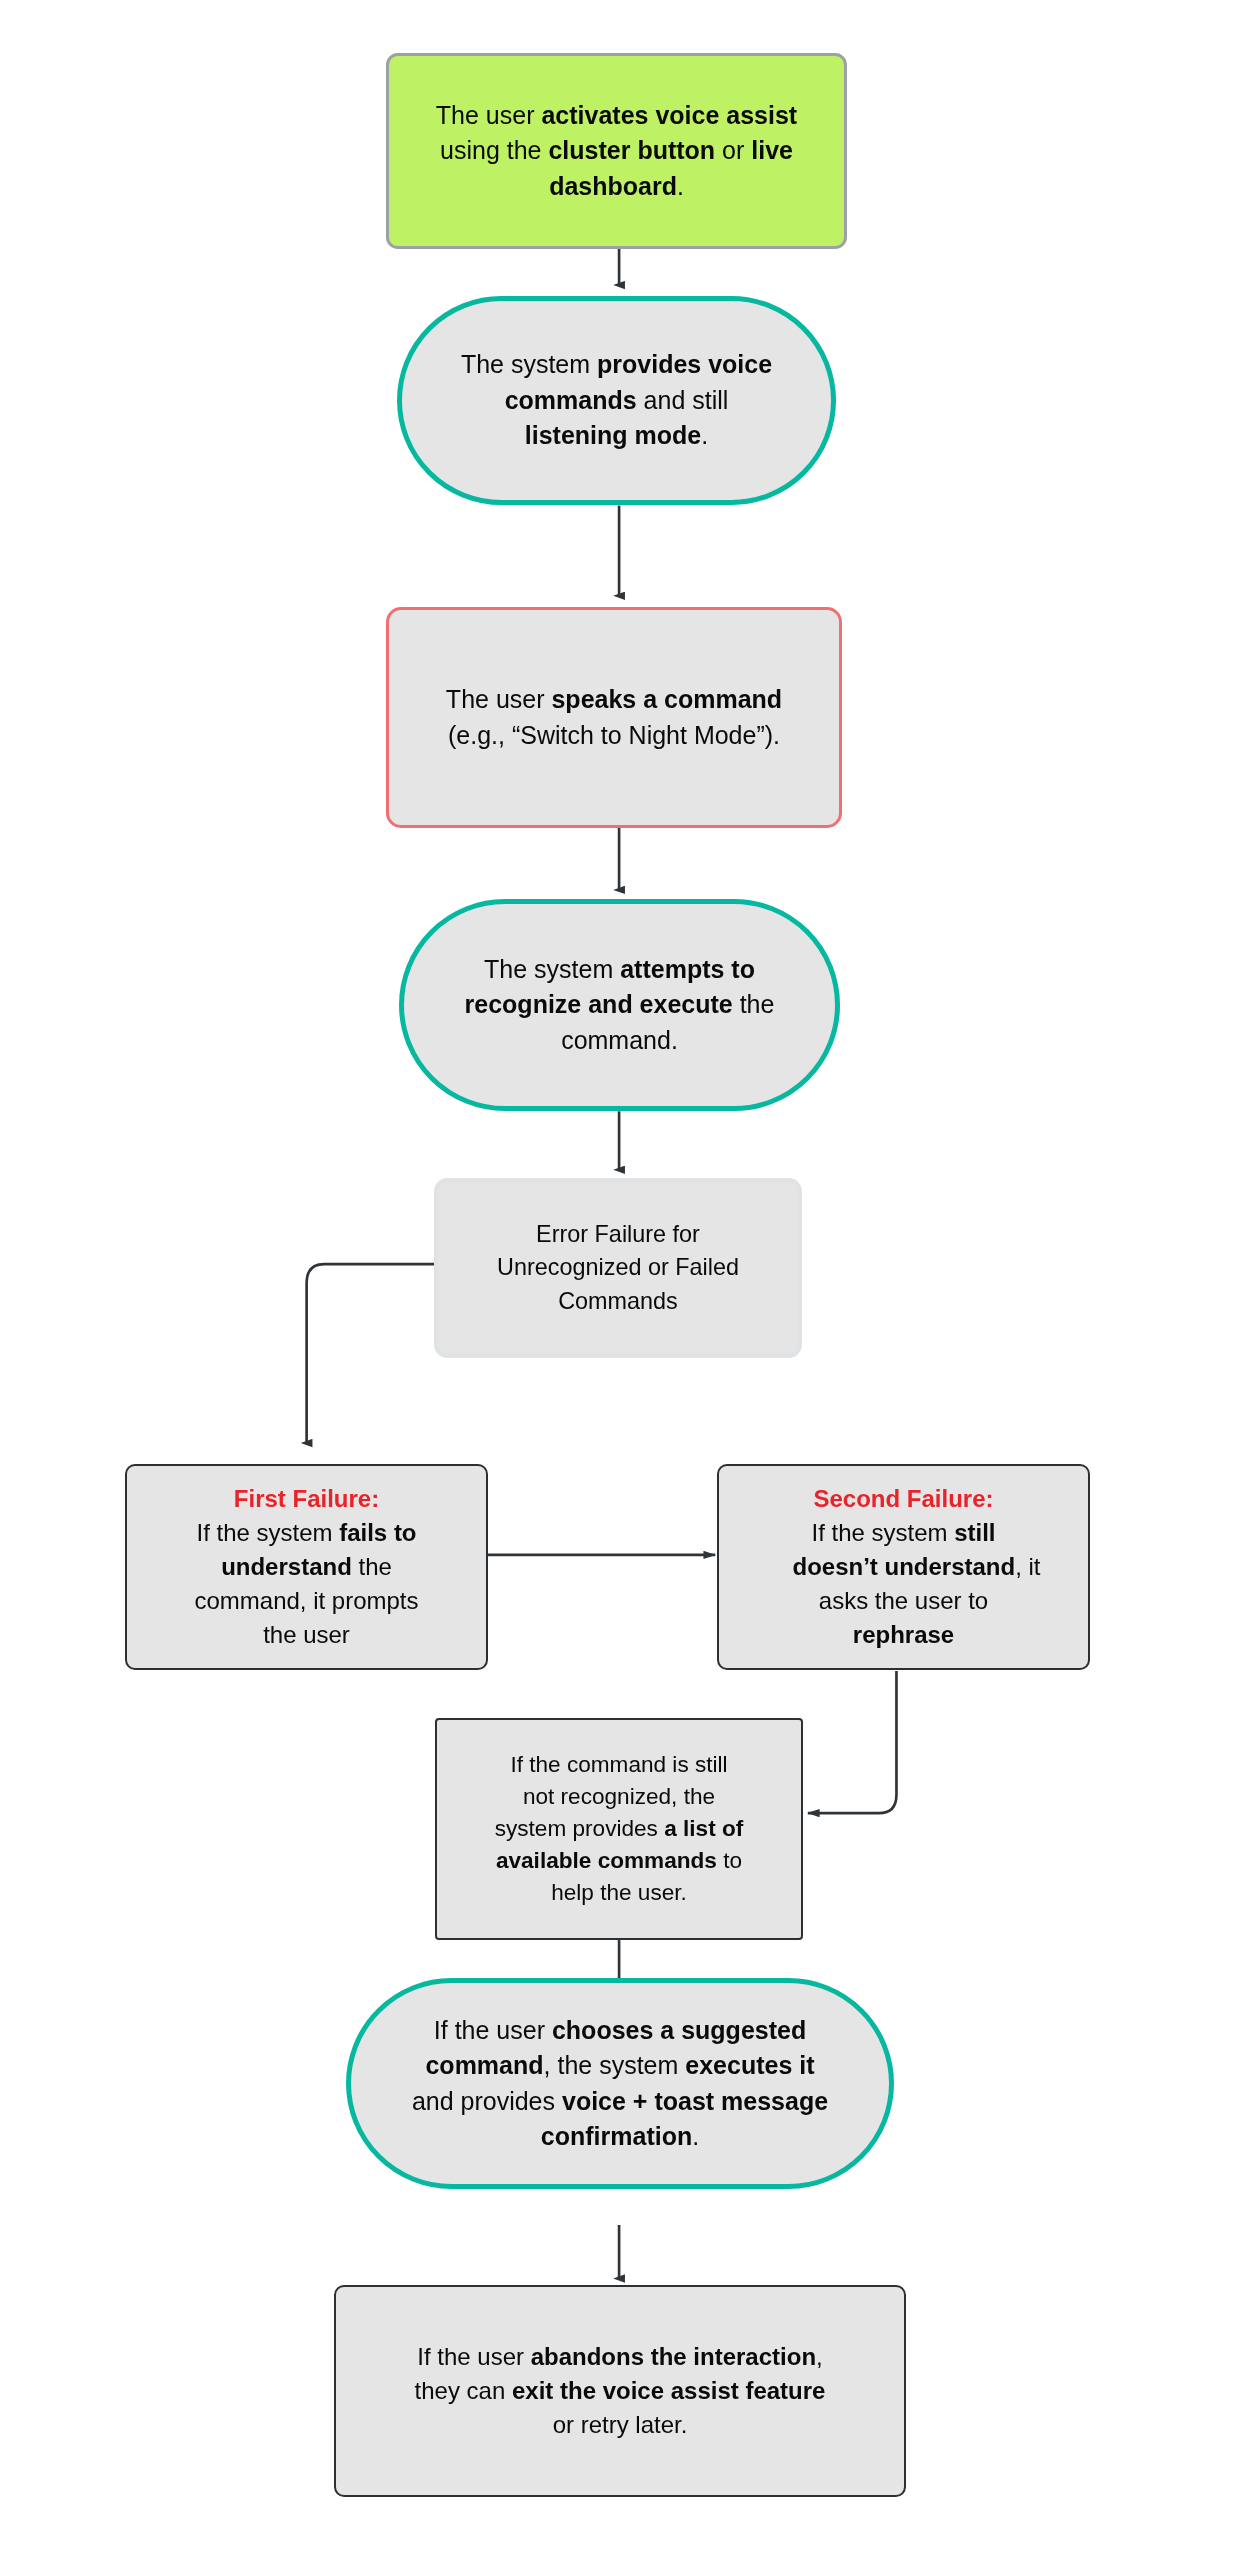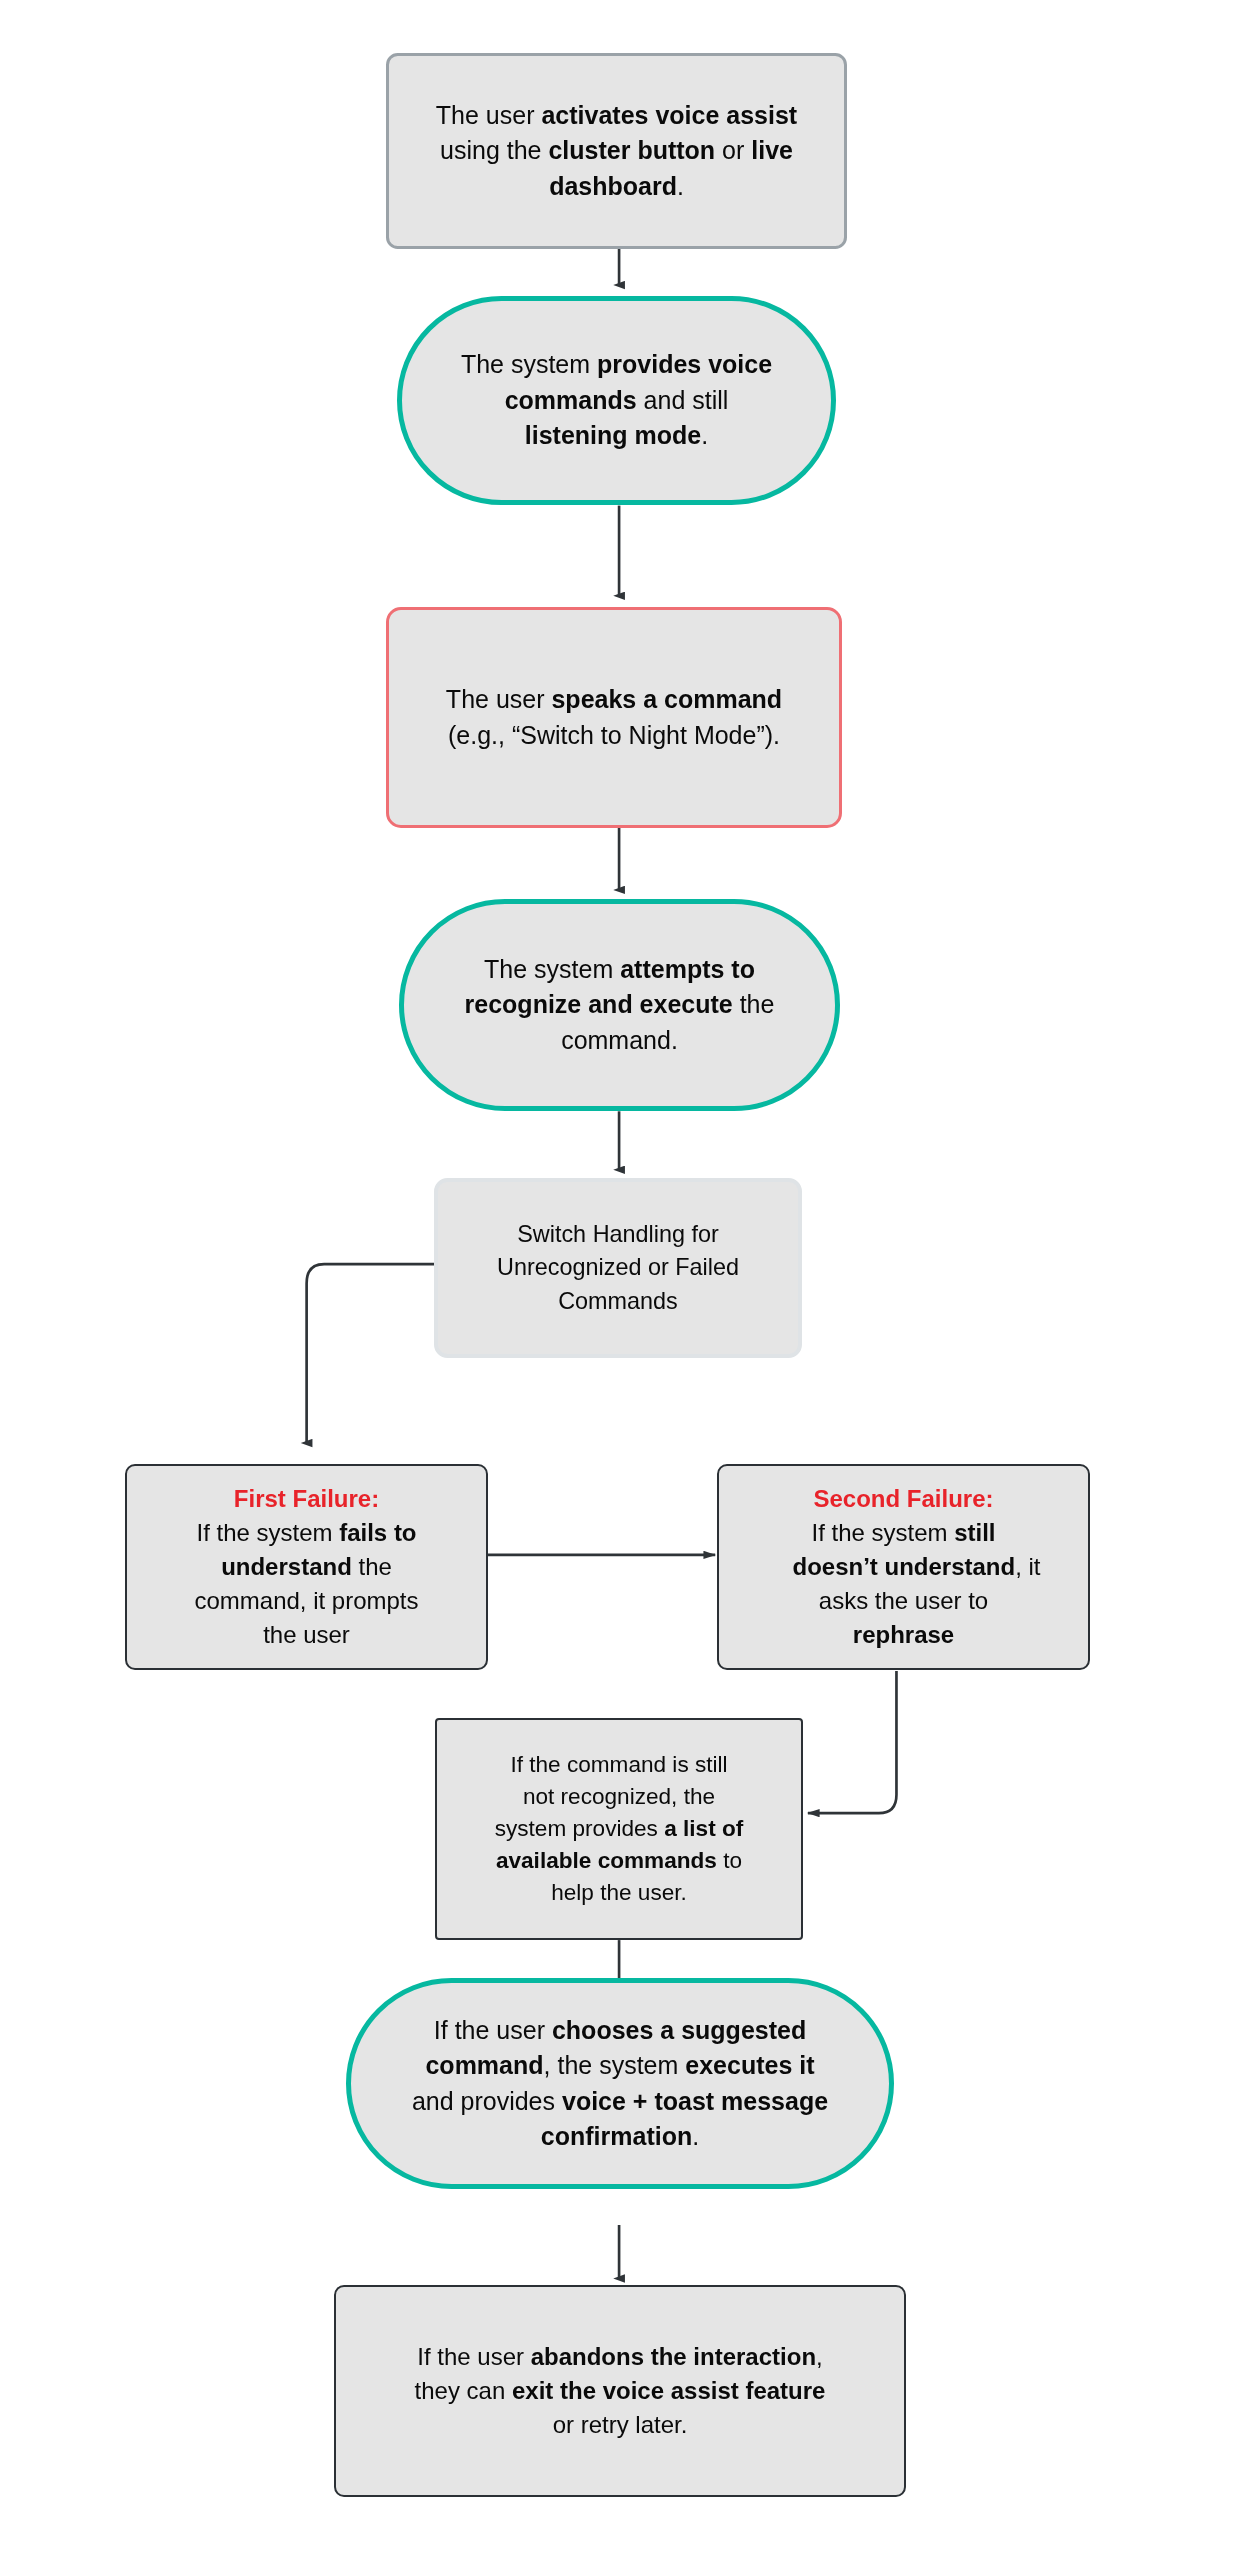--- a/index.html
+++ b/index.html
@@ -39,21 +39,21 @@
   }
   .node .txt {
     display: block;
     width: 100%;
     padding: 0 11.7px;
     box-sizing: border-box;
   }
 
   
   .n-start {
-    background: #e5e5e5;
+    background: #bef264;
     border: 3.3px solid #9aa2a8;
     border-radius: 11.7px;
     font-size: 25px;
   }
   .n-teal {
     border: 5.8px solid #06b8a0;
     border-radius: 835px;
     font-size: 25px;
   }
   .n-red {
@@ -121,21 +121,21 @@
 
   <div class="node n-red" style="left:386px; top:607px; width:456px; height:221px;">
     <span class="txt"><span>The user </span><span style="font-weight: bold;">speaks a command</span><br><span>(e.g., “Switch to Night Mode”).</span></span>
   </div>
 
   <div class="node n-teal" style="left:399px; top:899px; width:441px; height:212px;">
     <span class="txt"><span>The system </span><span style="font-weight: bold;">attempts to</span><br><span style="font-weight: bold;">recognize and execute</span><span> the</span><br><span>command.</span></span>
   </div>
 
   <div class="node n-soft" style="left:434px; top:1178px; width:368px; height:180px;">
-    <span class="txt"><span>Switch Handling for</span><br><span>Unrecognized or Failed</span><br><span>Commands</span></span>
+    <span class="txt"><span>Error Failure for</span><br><span>Unrecognized or Failed</span><br><span>Commands</span></span>
   </div>
 
   <div class="node n-plain" style="left:125px; top:1464px; width:363px; height:206px;">
     <span class="txt"><span class="hl-red">First Failure:</span><br><span>If the system </span><span style="font-weight: bold;">fails to</span><br><span style="font-weight: bold;">understand</span><span> the</span><br><span>command, it prompts</span><br><span>the user</span></span>
   </div>
 
   <div class="node n-plain" style="left:717px; top:1464px; width:373px; height:206px;">
     <span class="txt"><span class="hl-red">Second Failure:</span><br><span>If the system </span><span style="font-weight: bold;">still</span><br><span style="font-weight: bold; margin-left: 26px;">doesn’t understand</span><span>, it</span><br><span>asks the user to</span><br><span style="font-weight: bold;">rephrase</span></span>
   </div>
 

